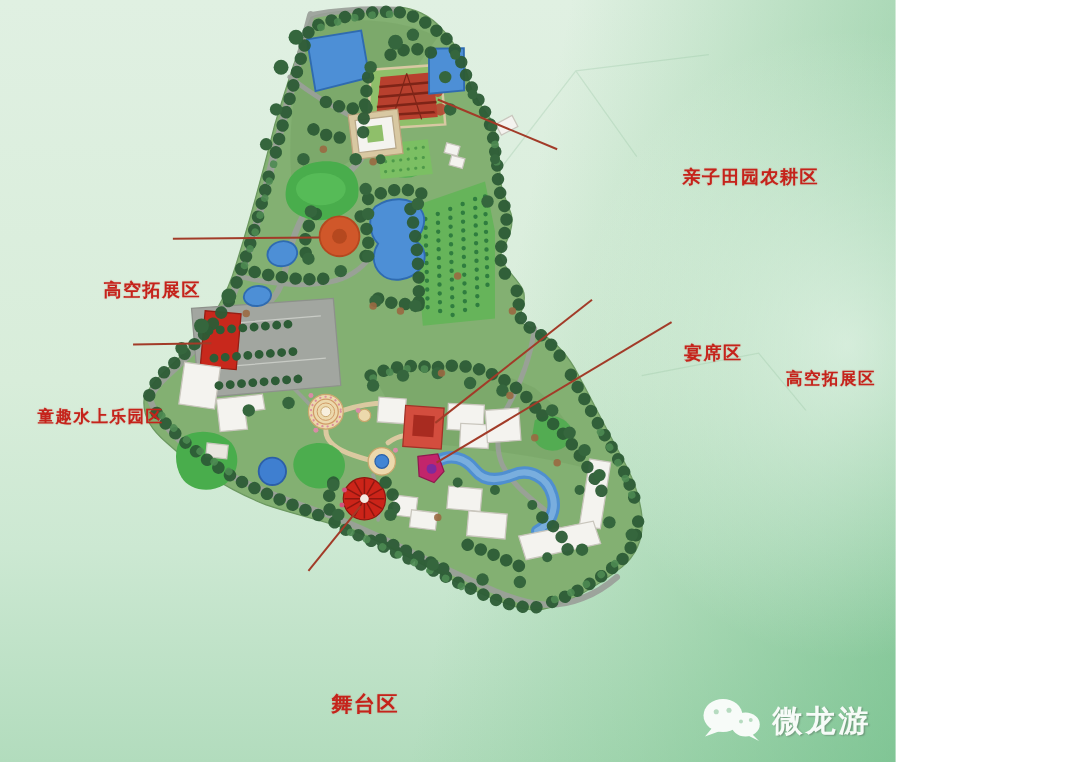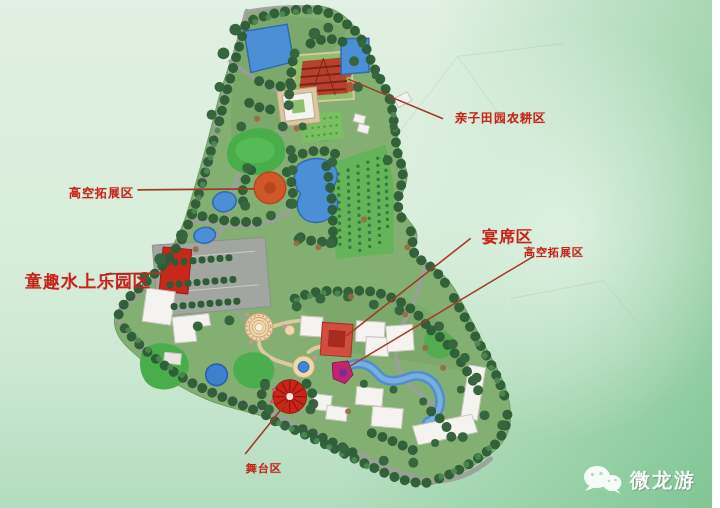--- a/index.html
+++ b/index.html
@@ -1,17 +1,17 @@
 <!DOCTYPE html>
 <html><head>
 <meta charset="utf-8">
 <style>
   html,body{margin:0;padding:0;}
   .stage{
-    position:relative;width:712px;height:508px;overflow:hidden;
+    position:relative;width:597px;height:508px;overflow:hidden;
     font-family:"DejaVu Sans",sans-serif;
     background:
       radial-gradient(260px 300px at 565px 230px, rgba(246,252,247,.6), rgba(246,252,247,0) 70%),
       linear-gradient(102deg, rgba(255,255,255,0) 54%, rgba(120,195,140,.35) 75%, rgba(95,182,122,.6) 100%),
       linear-gradient(180deg, #e0f0e2 0%, #d8edda 50%, #cce8d2 72%, #b2dcbd 100%);
   }
   svg.map{position:absolute;inset:0;display:block;}
   .map-label{
     position:absolute;color:#c5231b;font-weight:bold;white-space:nowrap;
     letter-spacing:1px;text-shadow:0 0 1px rgba(197,35,27,.35);
@@ -317,24 +317,24 @@
       <path d="M139,192 L257,191"></path>
       <path d="M107,277 L170,276"></path>
       <path d="M476,241 L350,340"></path>
       <path d="M540,259 L351,372"></path>
       <path d="M248,459 L290,407"></path>
     </g>
   </svg>
 
   <div class="map-label" style="left:455px;top:110px;font-size:12px">亲子田园农耕区</div>
   <div class="map-label" style="left:69px;top:185px;font-size:12px">高空拓展区</div>
-  <div class="map-label" style="left:25px;top:270px;font-size:17px">童趣水上乐园区</div>
-  <div class="map-label" style="left:482px;top:227px;font-size:16px">宴席区</div>
+  <div class="map-label" style="left:25px;top:270px;font-size:11px">童趣水上乐园区</div>
+  <div class="map-label" style="left:456px;top:227px;font-size:12px">宴席区</div>
   <div class="map-label" style="left:524px;top:245px;font-size:11px">高空拓展区</div>
-  <div class="map-label" style="left:246px;top:461px;font-size:11px">舞台区</div>
+  <div class="map-label" style="left:221px;top:461px;font-size:14px">舞台区</div>
 
   <div class="watermark">
     <svg width="40" height="32" viewBox="0 0 40 32">
       <g fill="#ffffff">
         <ellipse cx="14" cy="13" rx="13" ry="11"></ellipse>
         <path d="M7,21 L2,27 L13,23 Z"></path>
         <ellipse cx="29" cy="19" rx="9.5" ry="8"></ellipse>
         <path d="M33,25 L38,30 L30,26 Z"></path>
       </g>
       <g fill="#b9dcc2">

